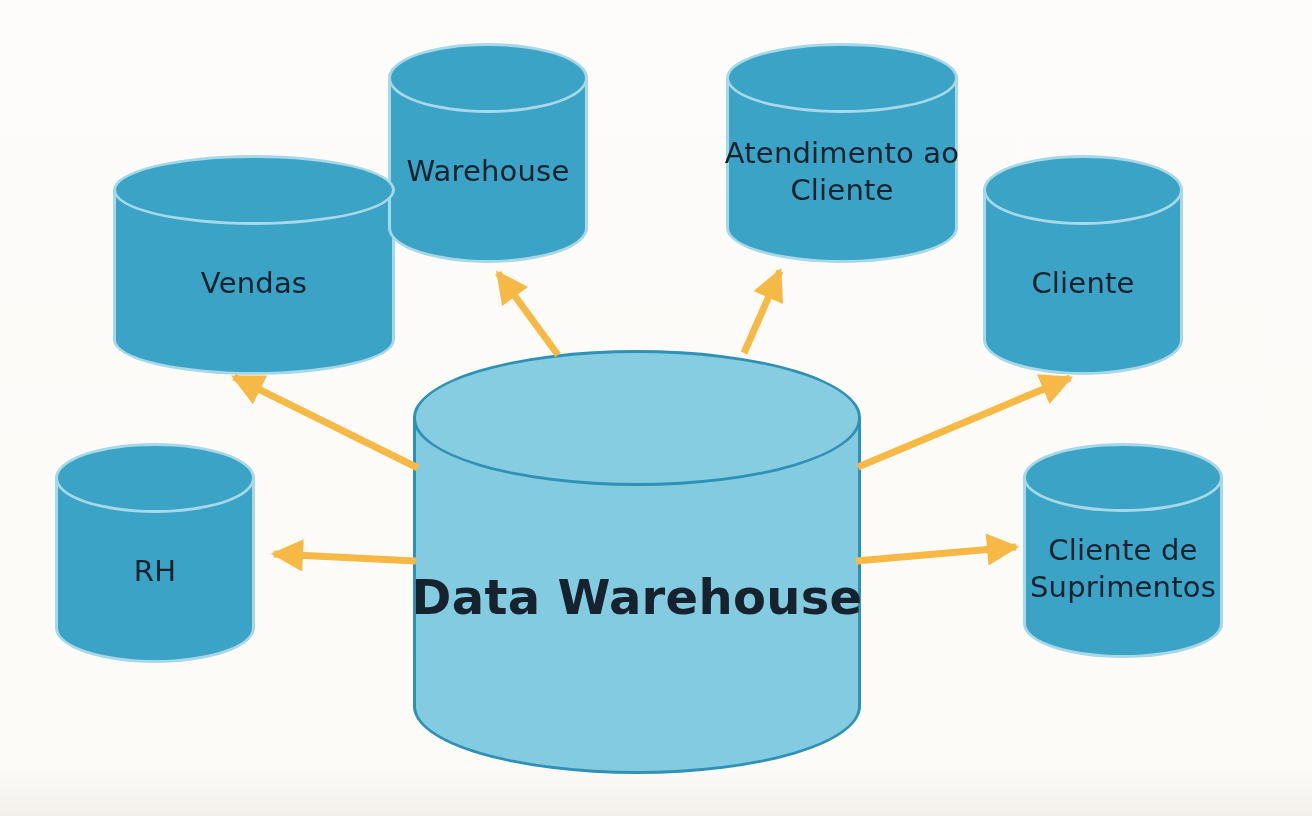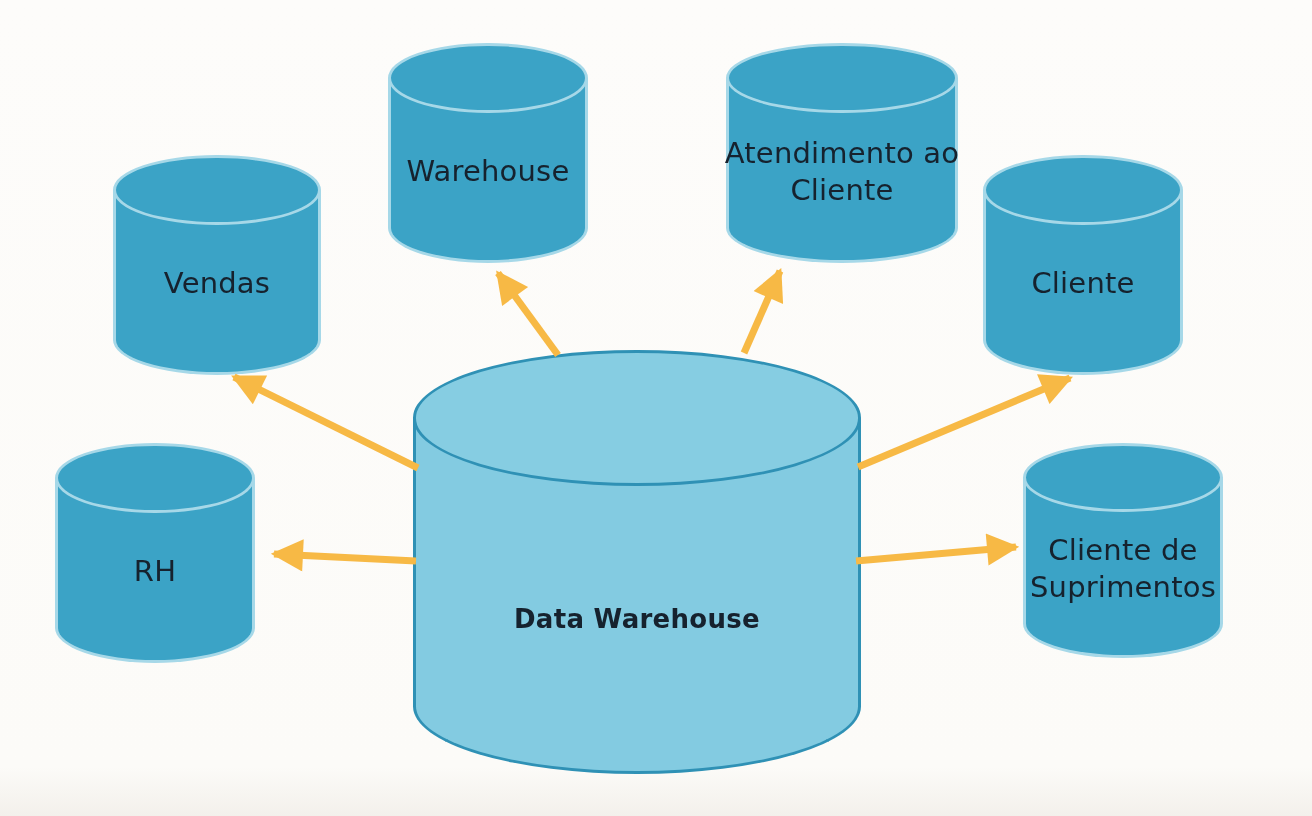--- a/index.html
+++ b/index.html
@@ -37,24 +37,23 @@
     font-weight:500;
     letter-spacing:0.2px;
   }
   
   .node .cyl-top{background:#3ba3c6;border:3px solid #a6d8e8;}
   .node .cyl-body{background:#3ba3c6;border:3px solid #a6d8e8;border-top:none;}
   
   .center .cyl-top{background:#86cde2;border:3px solid #2f91b5;}
   .center .cyl-body{background:#83cbe1;border:3px solid #2f91b5;border-top:none;}
   .center .cyl-label{
-    font-size:26px;
+    font-size:48px;
     font-weight:700;
     letter-spacing:0.3px;
-    margin-top:22px;
   }
   
   .arrows{
     position:absolute;left:0;top:0;width:1312px;height:816px;
     z-index:4;pointer-events:none;
   }
 </style>
 </head>
 <body>
 
@@ -75,21 +74,21 @@
       <line x1="856" y1="561" x2="1016" y2="547" marker-end="url(#ah)"></line>
     </g>
   </svg>
 
   <div class="cyl center" style="left:413px;top:350px;width:448px;height:424px;">
     <div class="cyl-body"></div>
     <div class="cyl-top"></div>
     <div class="cyl-label">Data Warehouse</div>
   </div>
 
-  <div class="cyl node" style="left:113px;top:155px;width:208px;height:220px;">
+  <div class="cyl node" style="left:113px;top:155px;width:239px;height:220px;padding-left:43px;">
     <div class="cyl-body"></div>
     <div class="cyl-top"></div>
     <div class="cyl-label">Vendas</div>
   </div>
 
   <div class="cyl node" style="left:388px;top:43px;width:200px;height:220px;">
     <div class="cyl-body"></div>
     <div class="cyl-top"></div>
     <div class="cyl-label">Warehouse</div>
   </div>

